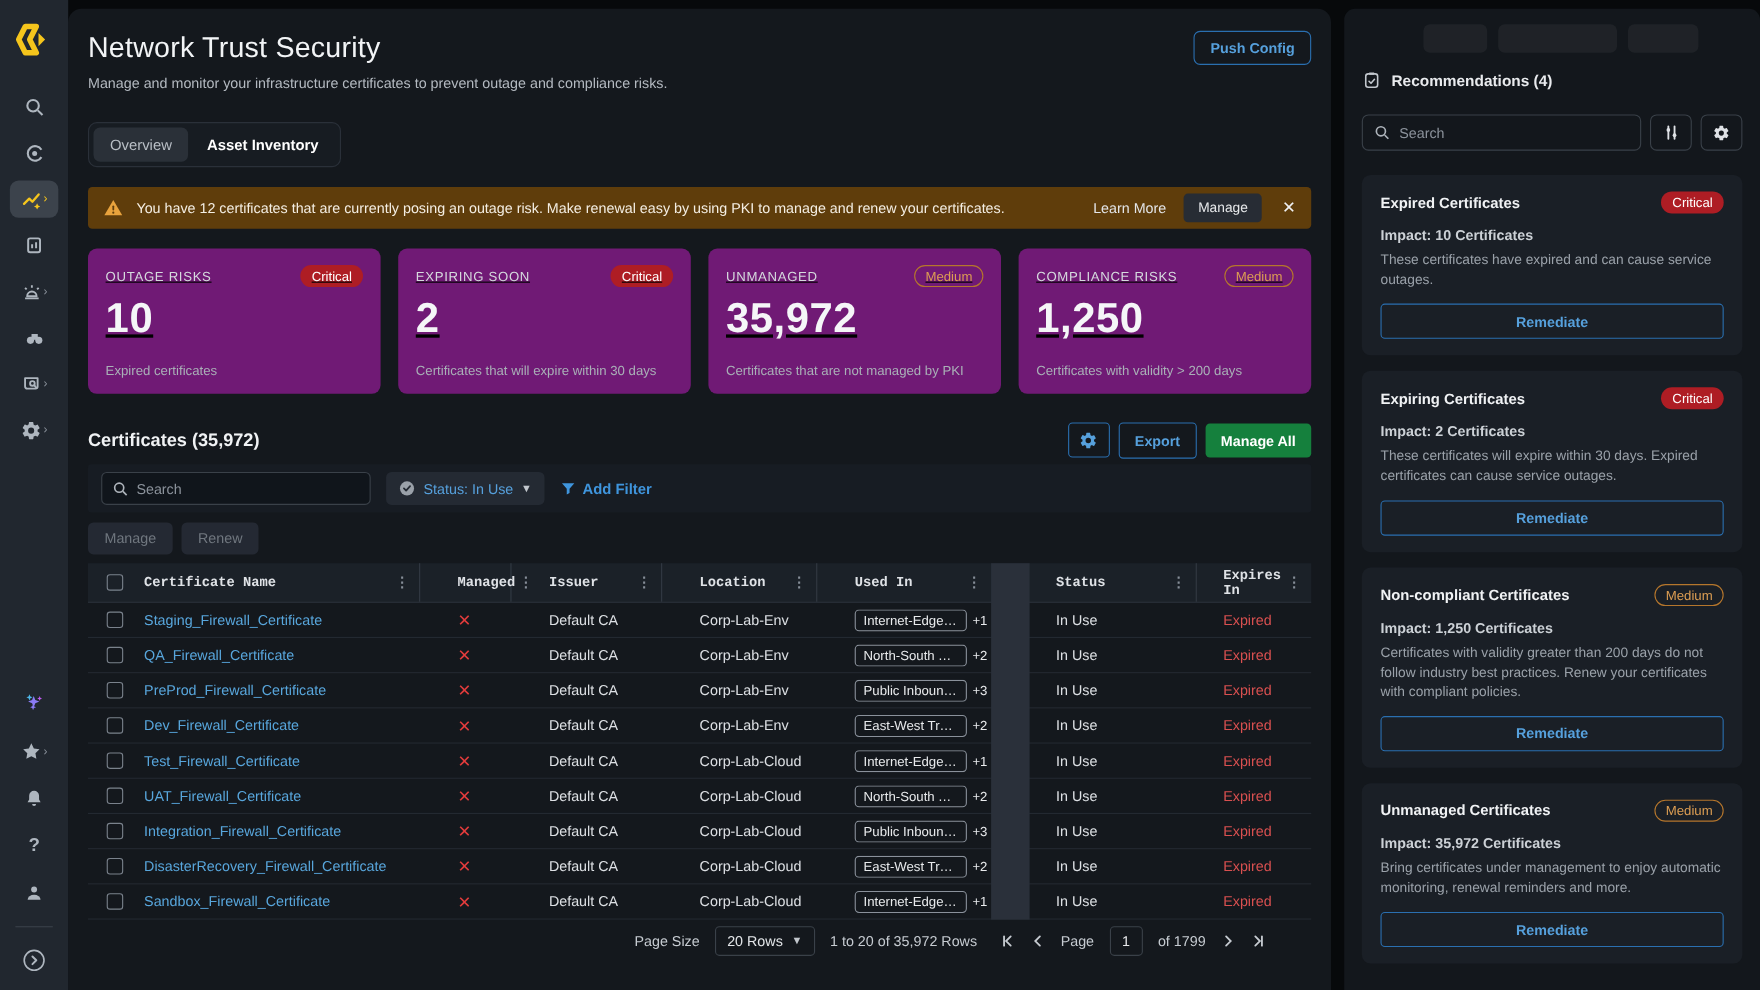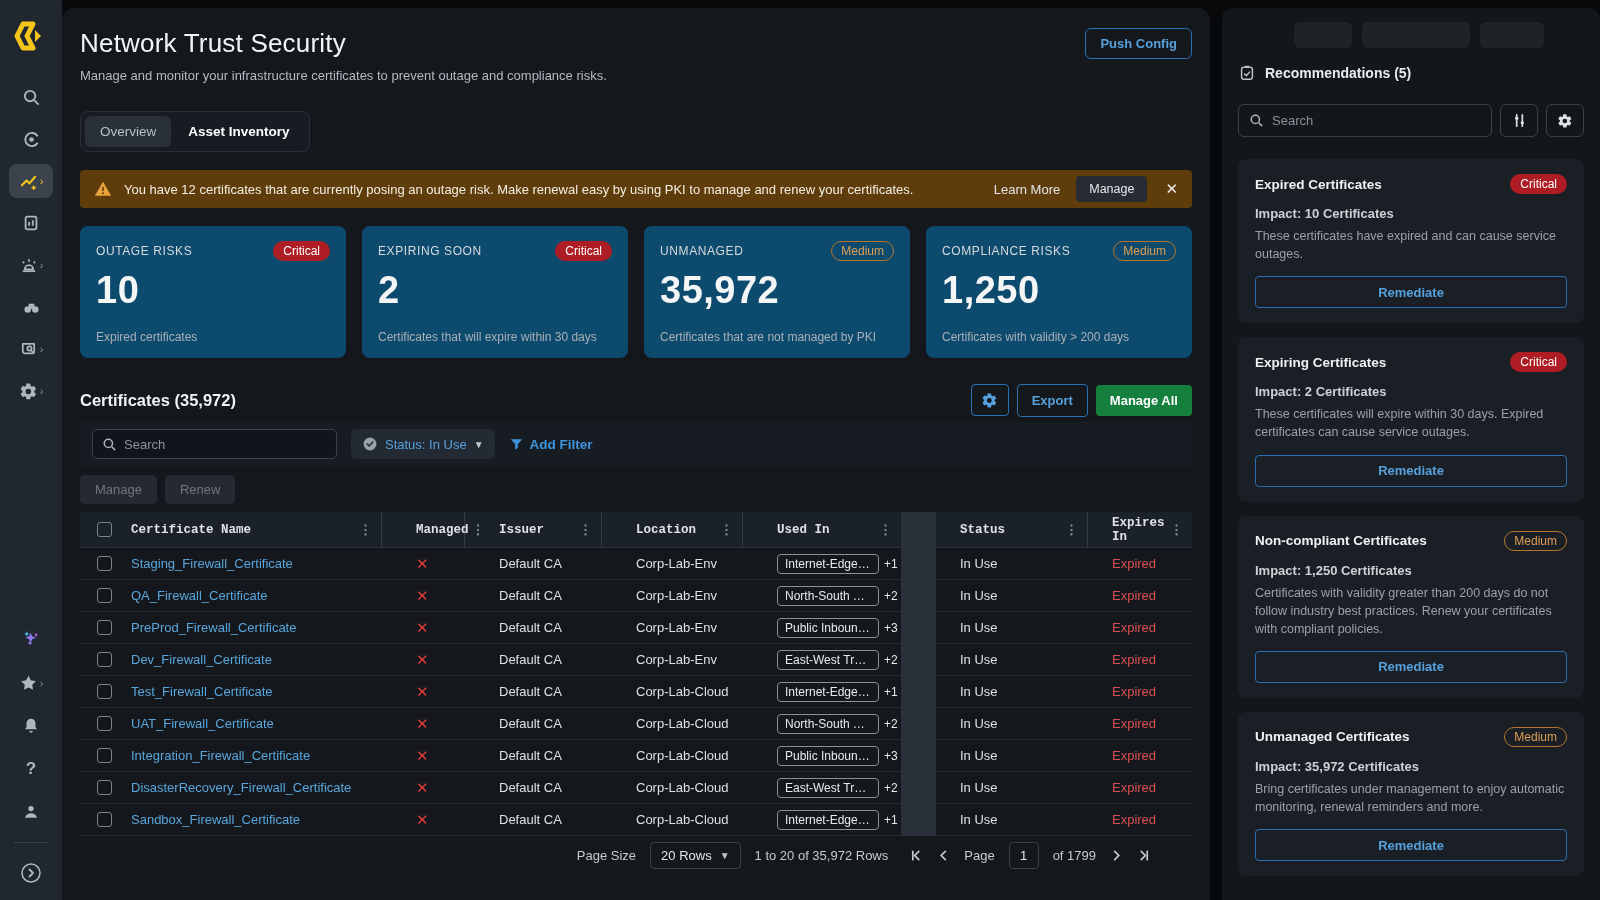--- a/index.html
+++ b/index.html
@@ -42,22 +42,22 @@
   .banner { margin-top:18px; height:38px; background:#5f3d0b; border-radius:4px;
     display:flex; align-items:center; padding:0 14px; gap:12px;justify-content:space-between; }
   .banner-text { font-size:13px; color:#f4eee3; flex:1; }
   .banner-link { font-size:13px; color:#e3e5e8; cursor:pointer; margin-right:4px; }
   .banner-manage { background:#272c34; border:none; color:#e6e8ea; border-radius:4px;
     padding:6px 13px; font-size:12.5px; cursor:pointer; font-family:inherit; }
   .banner-close { color:#f0f1f3; font-size:15px; cursor:pointer; margin-left:6px; }
 
   
   .stat-row { display:flex; gap:16px; margin-top:18px; }
-  .stat-card { width:266px; height:132px; background:#0c4a6e; border-radius:8px; padding:15px 16px;
-    position:relative; }
+  .stat-card { width:266px; height:132px; background:#701a75; border-radius:8px; padding:15px 16px;
+    position:relative;text-decoration:underline; }
   .stat-top { display:flex; justify-content:space-between; align-items:center; }
   .stat-label { font-size:12px; letter-spacing:.6px; color:#d6dade; }
   .stat-value { margin-top:8px; font-size:38px; font-weight:600; color:#f5f6f8; letter-spacing:.5px; }
   .stat-desc { position:absolute; bottom:14px; left:16px; right:12px; font-size:12px; color:#a9b0b7; }
   .badge { font-size:12px; border-radius:10px; padding:3px 10px; white-space:nowrap; }
   .sev-critical { background:#ae1d24; color:#ffffff; }
   .sev-medium { background:transparent; border:1.5px solid #b5762c; color:#dd9e53; padding:2px 9px; }
 
   
   .cert-head { display:flex; justify-content:space-between; align-items:center; margin-top:20px; height:44px; }
@@ -581,21 +581,21 @@
       <div class="ghost" style="width:64px;"></div>
     </div>
     <div class="rec-head">
       <span style="display:flex;">
         <svg width="18" height="18" viewBox="0 0 20 20" fill="none" stroke="#c3c8ce" stroke-width="1.6">
             <rect x="4" y="3.5" width="12" height="13.5" rx="2.5"></rect>
             <path d="M7.5 2 h5 v2.5 h-5 Z" fill="#c3c8ce" stroke="none"></path>
             <path d="M7.3 11 L9.3 13 L12.8 9" stroke-linecap="round" stroke-linejoin="round"></path>
           </svg>
       </span>
-      <span class="rec-title">Recommendations (5)</span>
+      <span class="rec-title">Recommendations (4)</span>
     </div>
     <div class="rec-search-row">
       <div class="rec-search">
         <span style="display:flex;">
           <svg width="15" height="15" viewBox="0 0 20 20" fill="none" stroke="#aeb4bb" stroke-width="2">
               <circle cx="8.5" cy="8.5" r="5.5"></circle>
               <path d="M13 13 L17.5 17.5"></path>
             </svg>
         </span>
         <input placeholder="Search" style="">

